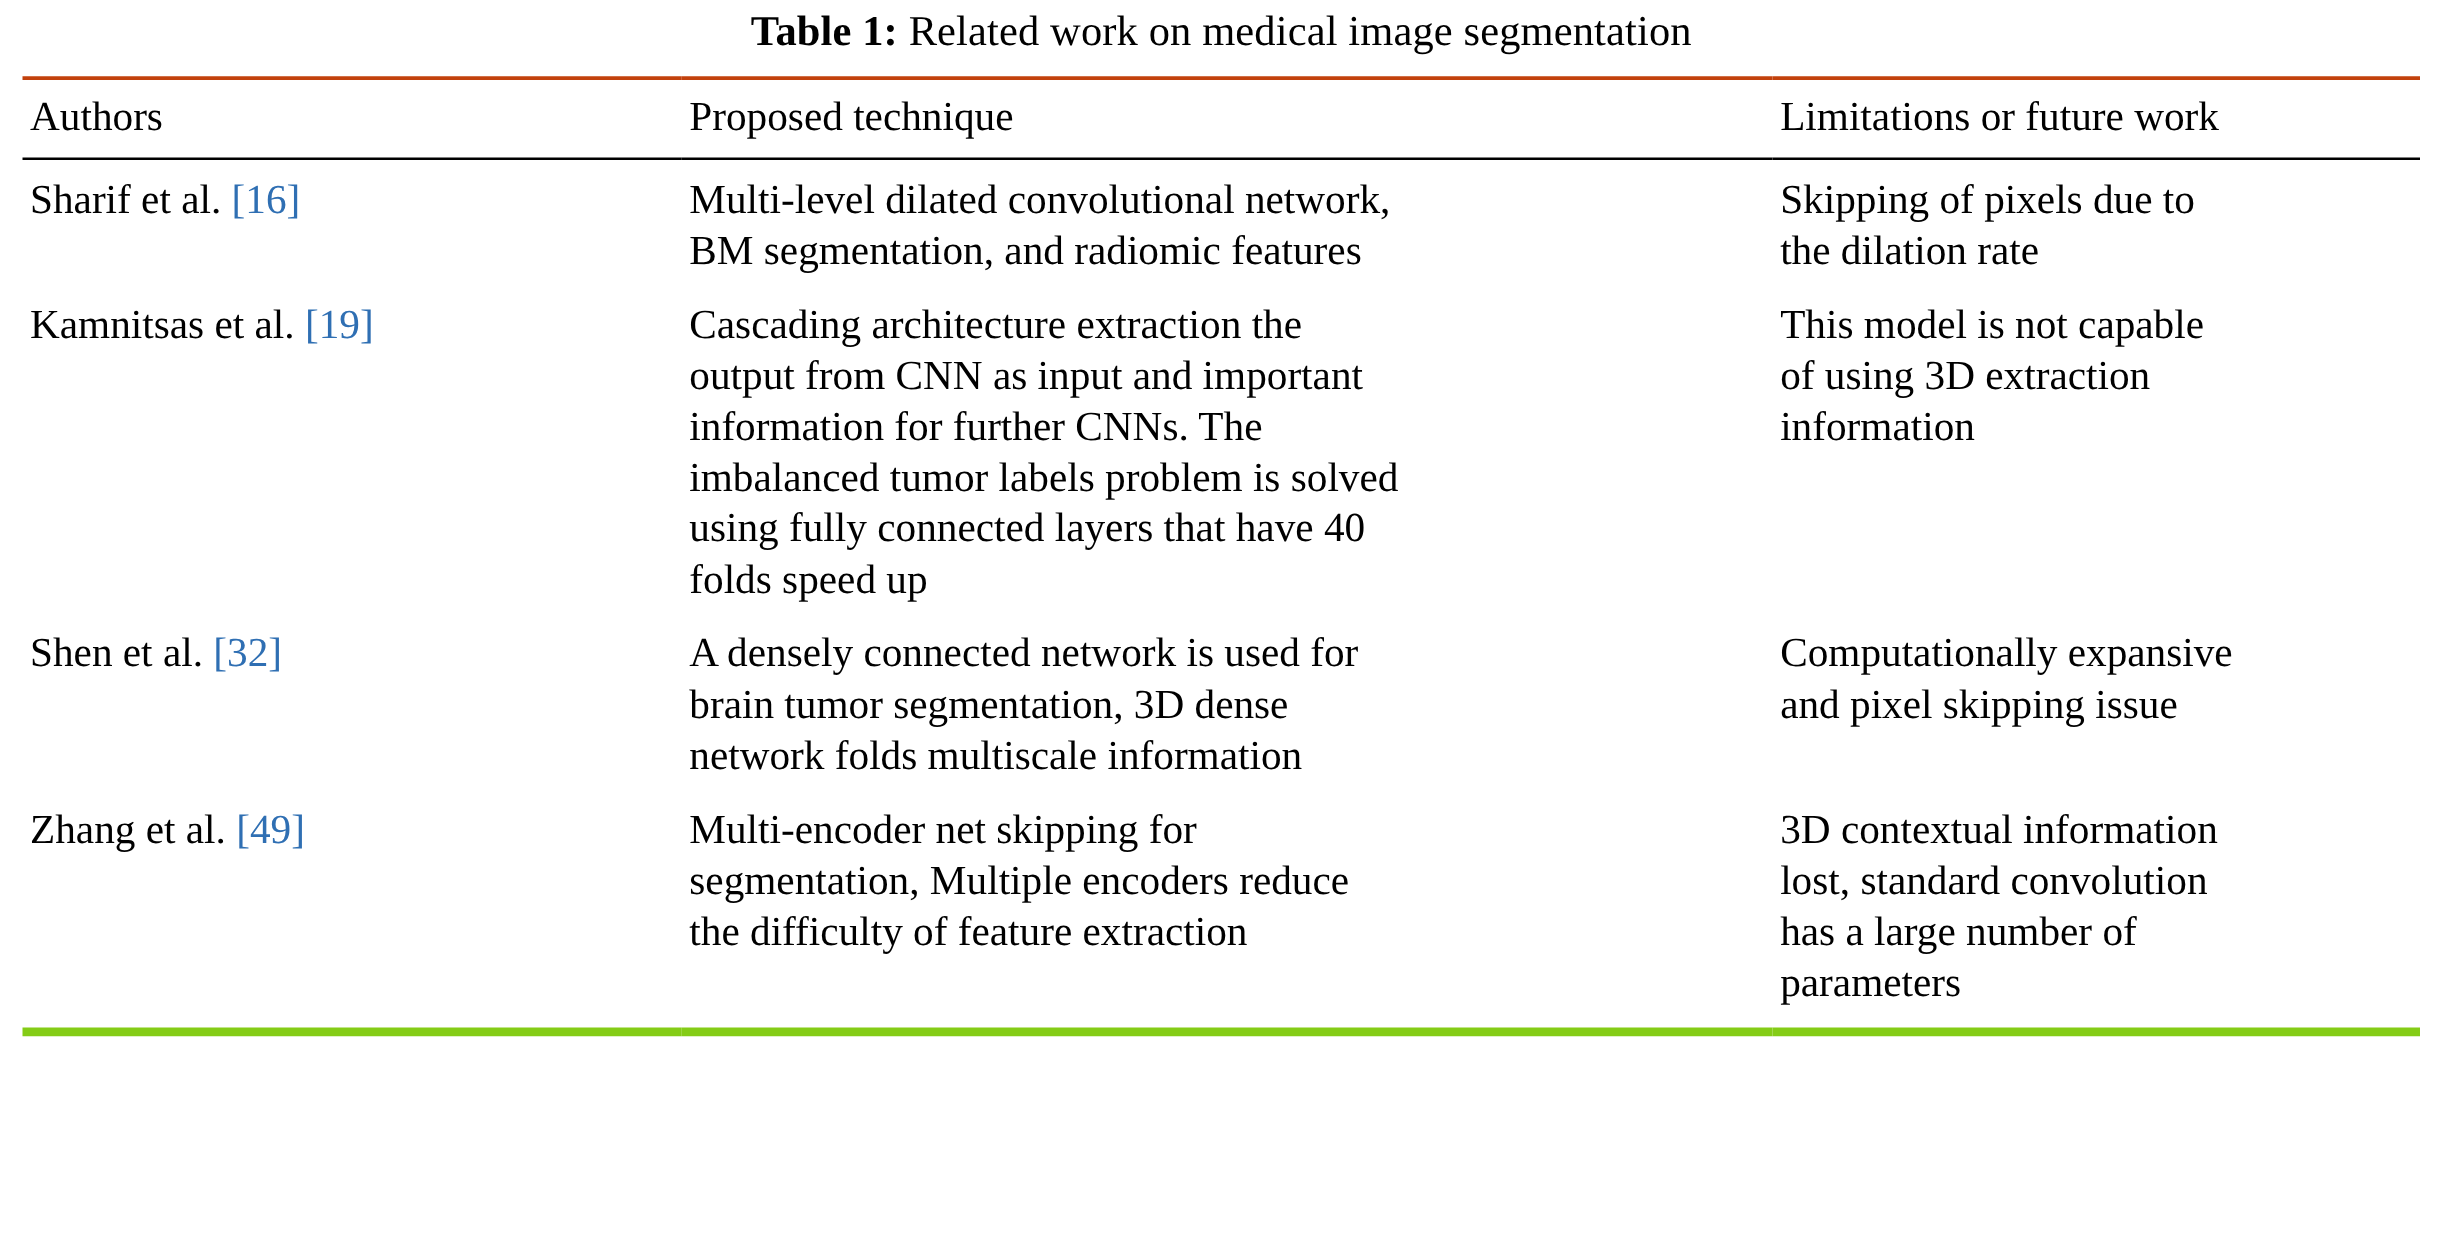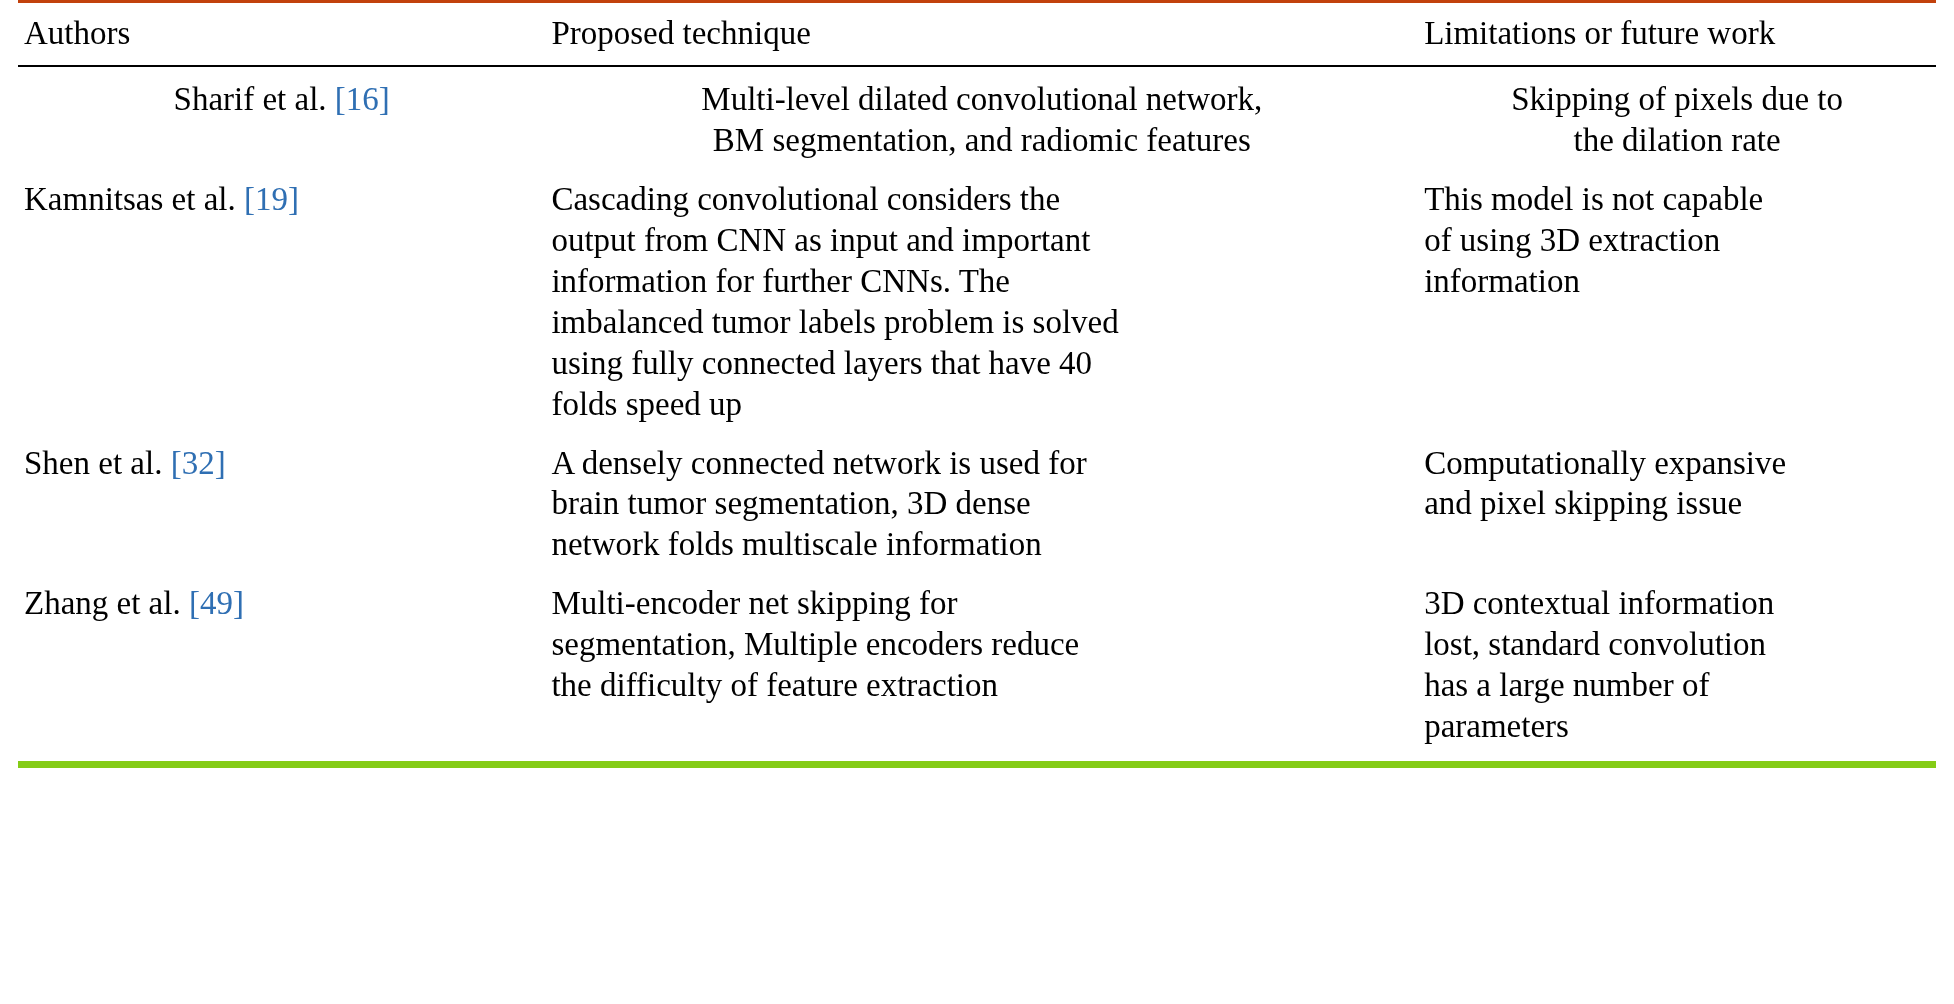--- a/index.html
+++ b/index.html
@@ -57,39 +57,42 @@
   }
   tbody td {
     font-size: 33px;
     text-align: left;
     vertical-align: top;
     padding: 8px 6px 10px 6px;
     line-height: 1.24;
   }
   tbody tr:first-child td {
     padding-top: 12px;
-    text-align: center;
   }
   tbody tr:last-child td {
     padding-bottom: 14px;
     border-bottom: 7px solid #84cc16;
   }
   .ref {
     color: #2f6fb3;
   }
   .cellline {
     display: block;
     white-space: nowrap;
   }
 </style>
 </head>
 <body>
 
 <div class="page">
 
+  <div class="caption">
+    <span class="cap-label">Table 1:</span>
+    <span class="cap-text">Related work on medical image segmentation</span>
+  </div>
 
   <table class="reltable">
     <colgroup>
       <col class="c-authors">
       <col class="c-technique">
       <col class="c-limits">
     </colgroup>
     <thead>
       <tr class="head-row">
         <th>Authors</th>
@@ -111,21 +114,21 @@
           <span class="cellline">Skipping of pixels due to</span>
           <span class="cellline">the dilation rate</span>
         </td>
       </tr>
 
       <tr>
         <td>
           <span>Kamnitsas et al. </span><span class="ref">[19]</span>
         </td>
         <td>
-          <span class="cellline">Cascading convolutional considers the</span>
+          <span class="cellline">Cascading architecture extraction the</span>
           <span class="cellline">output from CNN as input and important</span>
           <span class="cellline">information for further CNNs. The</span>
           <span class="cellline">imbalanced tumor labels problem is solved</span>
           <span class="cellline">using fully connected layers that have 40</span>
           <span class="cellline">folds speed up</span>
         </td>
         <td>
           <span class="cellline">This model is not capable</span>
           <span class="cellline">of using 3D extraction</span>
           <span class="cellline">information</span>

